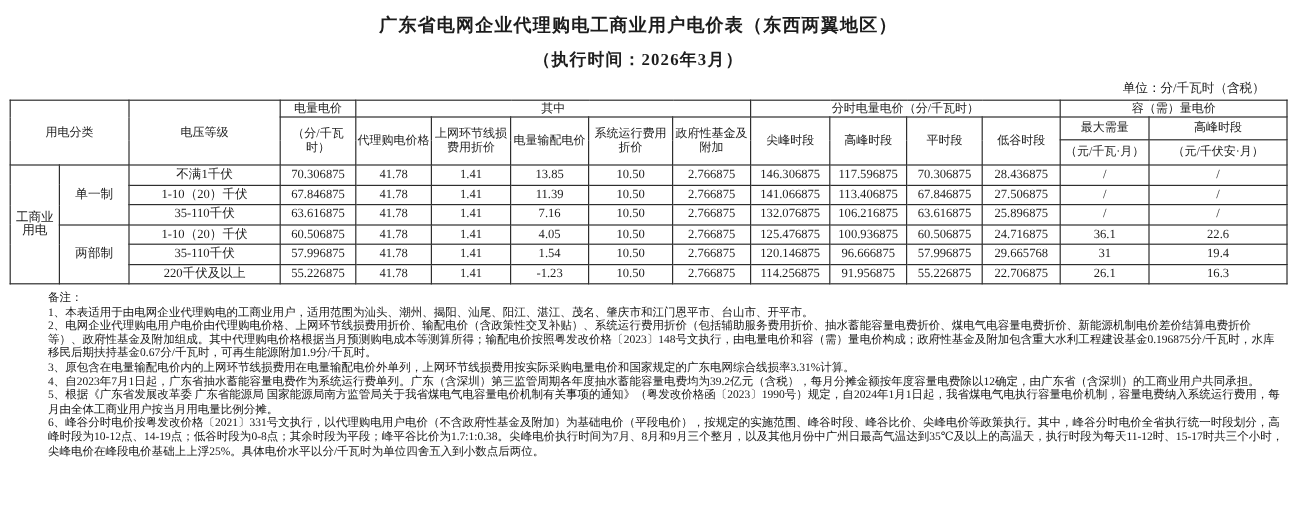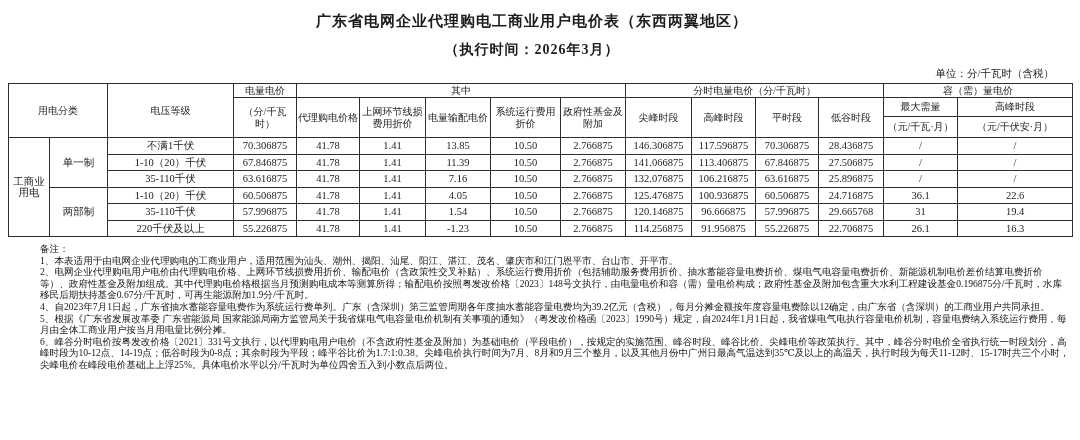--- a/index.html
+++ b/index.html
@@ -174,18 +174,19 @@
         <td>26.1</td>
         <td>16.3</td>
       </tr>
     </tbody>
   </table>
 
   <div class="notes">
     <div class="note-line">备注：</div>
     <div class="note-line">1、本表适用于由电网企业代理购电的工商业用户，适用范围为汕头、潮州、揭阳、汕尾、阳江、湛江、茂名、肇庆市和江门恩平市、台山市、开平市。</div>
     <div class="note-line">2、电网企业代理购电用户电价由代理购电价格、上网环节线损费用折价、输配电价（含政策性交叉补贴）、系统运行费用折价（包括辅助服务费用折价、抽水蓄能容量电费折价、煤电气电容量电费折价、新能源机制电价差价结算电费折价等）、政府性基金及附加组成。其中代理购电价格根据当月预测购电成本等测算所得；输配电价按照粤发改价格〔2023〕148号文执行，由电量电价和容（需）量电价构成；政府性基金及附加包含重大水利工程建设基金0.196875分/千瓦时，水库移民后期扶持基金0.67分/千瓦时，可再生能源附加1.9分/千瓦时。</div>
+    <div class="note-line">3、原包含在电量输配电价内的上网环节线损费用在电量输配电价外单列，上网环节线损费用按实际采购电量电价和国家规定的广东电网综合线损率3.31%计算。</div>
     <div class="note-line">4、自2023年7月1日起，广东省抽水蓄能容量电费作为系统运行费单列。广东（含深圳）第三监管周期各年度抽水蓄能容量电费均为39.2亿元（含税），每月分摊金额按年度容量电费除以12确定，由广东省（含深圳）的工商业用户共同承担。</div>
     <div class="note-line">5、根据《广东省发展改革委 广东省能源局 国家能源局南方监管局关于我省煤电气电容量电价机制有关事项的通知》（粤发改价格函〔2023〕1990号）规定，自2024年1月1日起，我省煤电气电执行容量电价机制，容量电费纳入系统运行费用，每月由全体工商业用户按当月用电量比例分摊。</div>
     <div class="note-line">6、峰谷分时电价按粤发改价格〔2021〕331号文执行，以代理购电用户电价（不含政府性基金及附加）为基础电价（平段电价），按规定的实施范围、峰谷时段、峰谷比价、尖峰电价等政策执行。其中，峰谷分时电价全省执行统一时段划分，高峰时段为10-12点、14-19点；低谷时段为0-8点；其余时段为平段；峰平谷比价为1.7:1:0.38。尖峰电价执行时间为7月、8月和9月三个整月，以及其他月份中广州日最高气温达到35℃及以上的高温天，执行时段为每天11-12时、15-17时共三个小时，尖峰电价在峰段电价基础上上浮25%。具体电价水平以分/千瓦时为单位四舍五入到小数点后两位。</div>
   </div>
 
 </div>
 
 </body></html>

